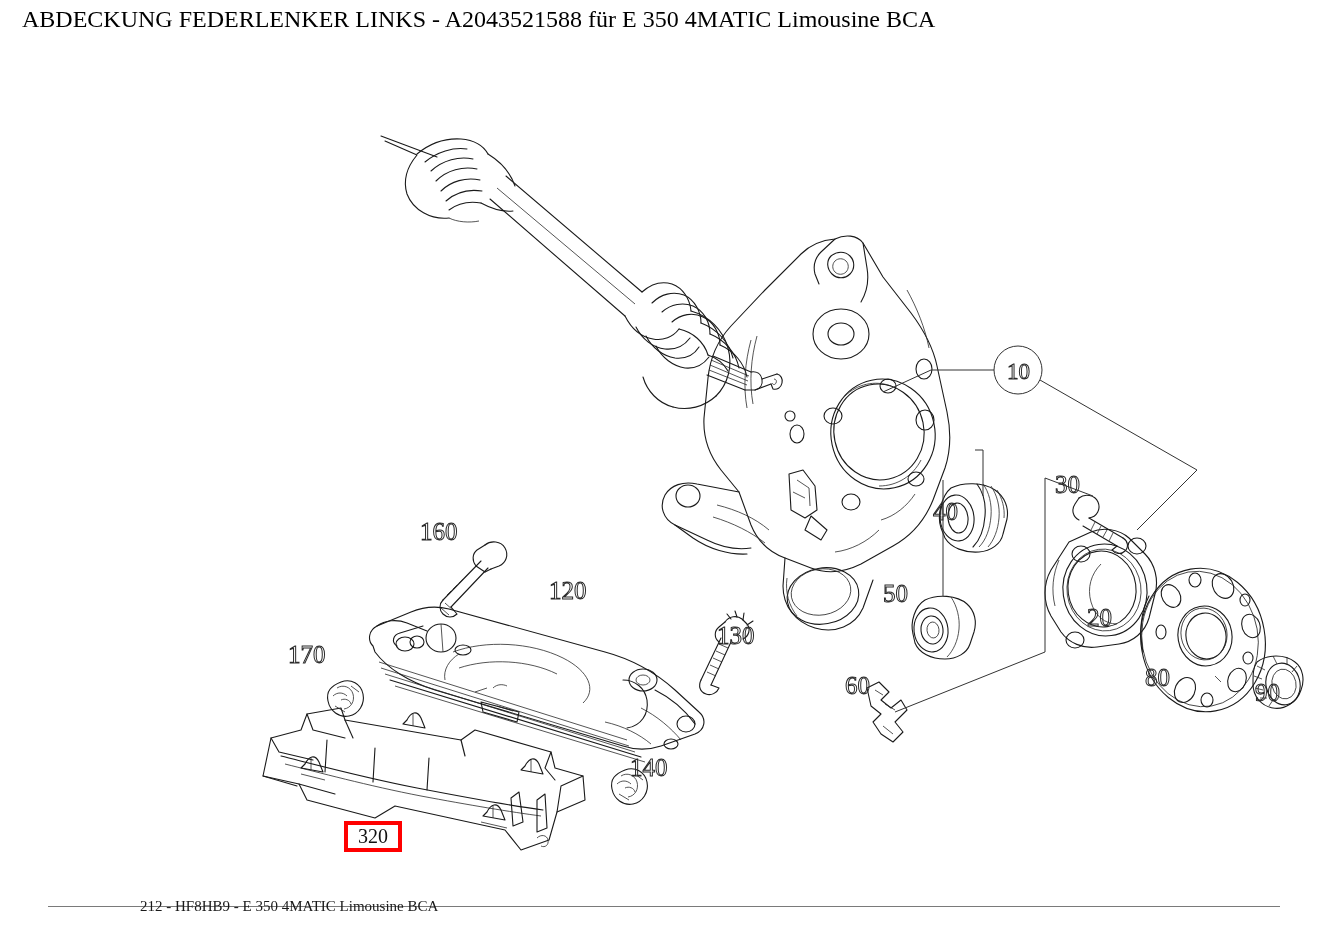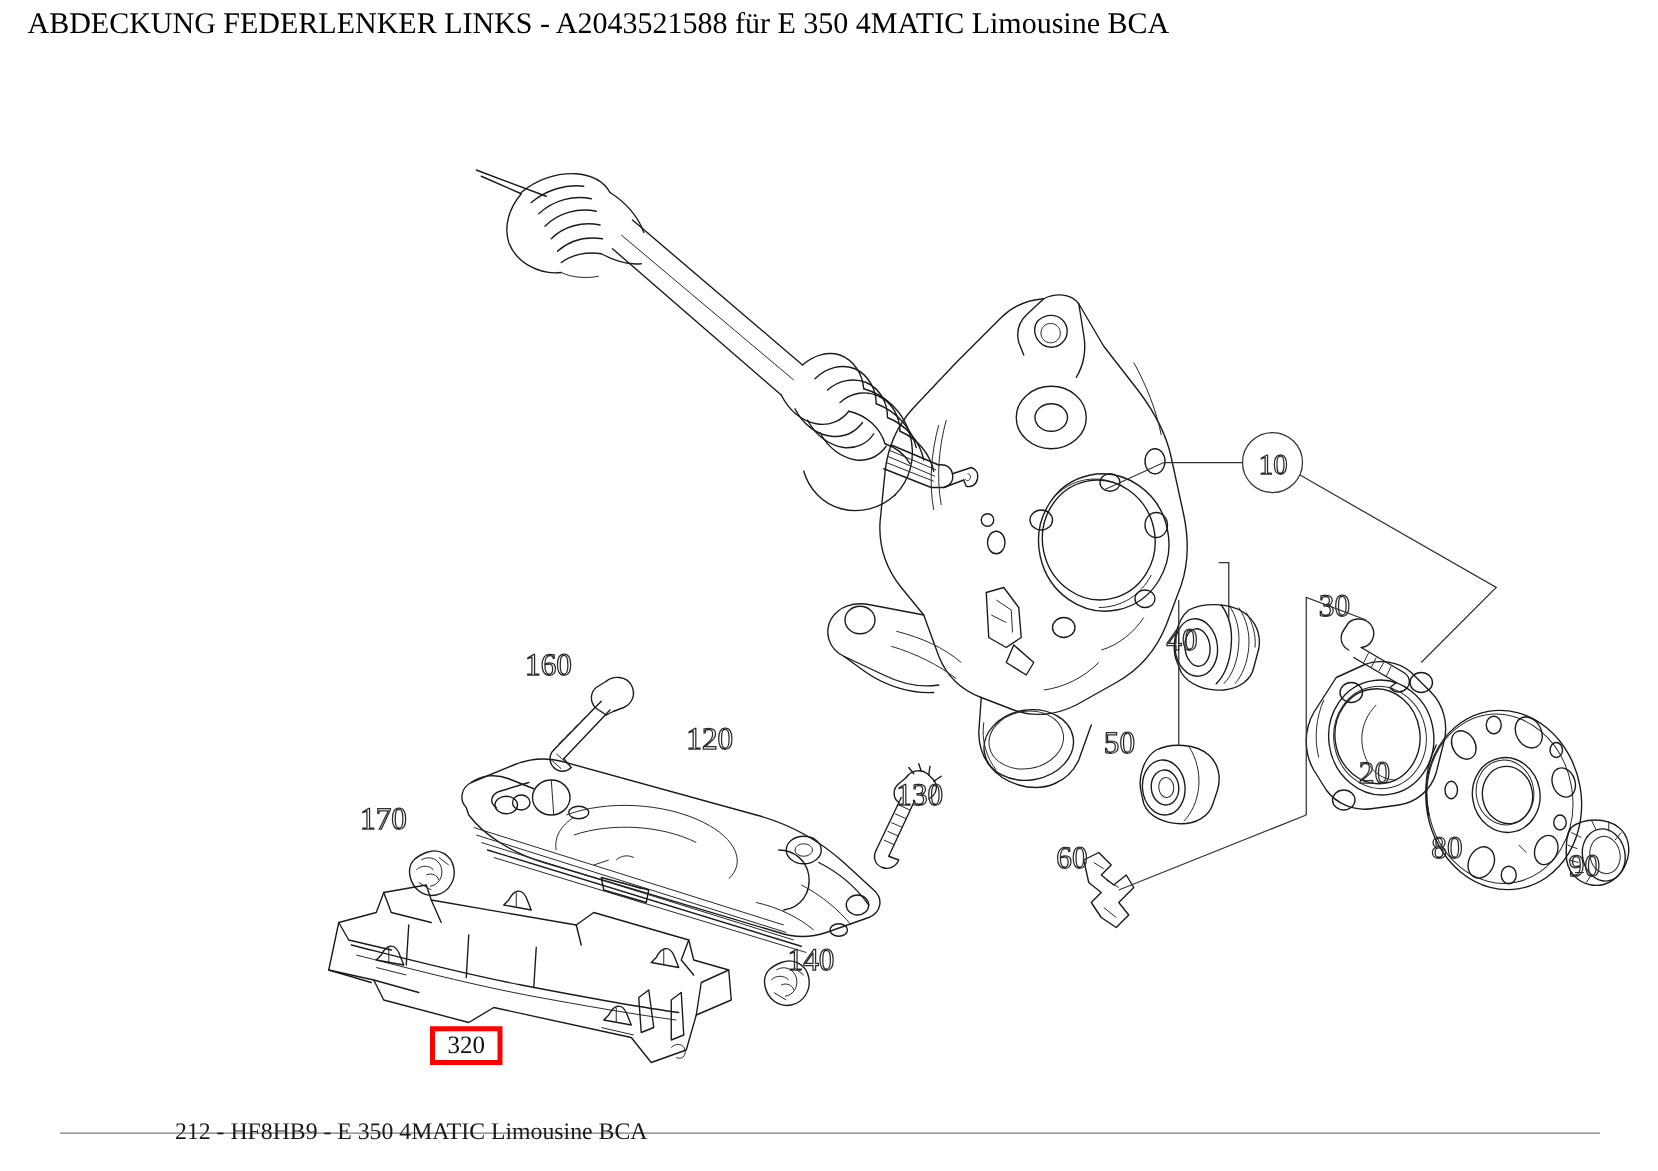--- a/index.html
+++ b/index.html
@@ -46,21 +46,21 @@
     left: 48px;
     top: 26px;
     width: 1232px;
     height: 1px;
     background: #7a7a7a;
   }
   #footer-text {
     position: absolute;
     left: 140px;
     top: 12px;
-    font-size: 19px;
+    font-size: 15px;
     line-height: 28px;
     color: #1a1a1a;
     white-space: nowrap;
     font-family: "Liberation Serif", "DejaVu Serif", serif;
   }
   .hl-box {
     position: absolute;
     left: 299px;
     top: 781px;
     width: 58px;

